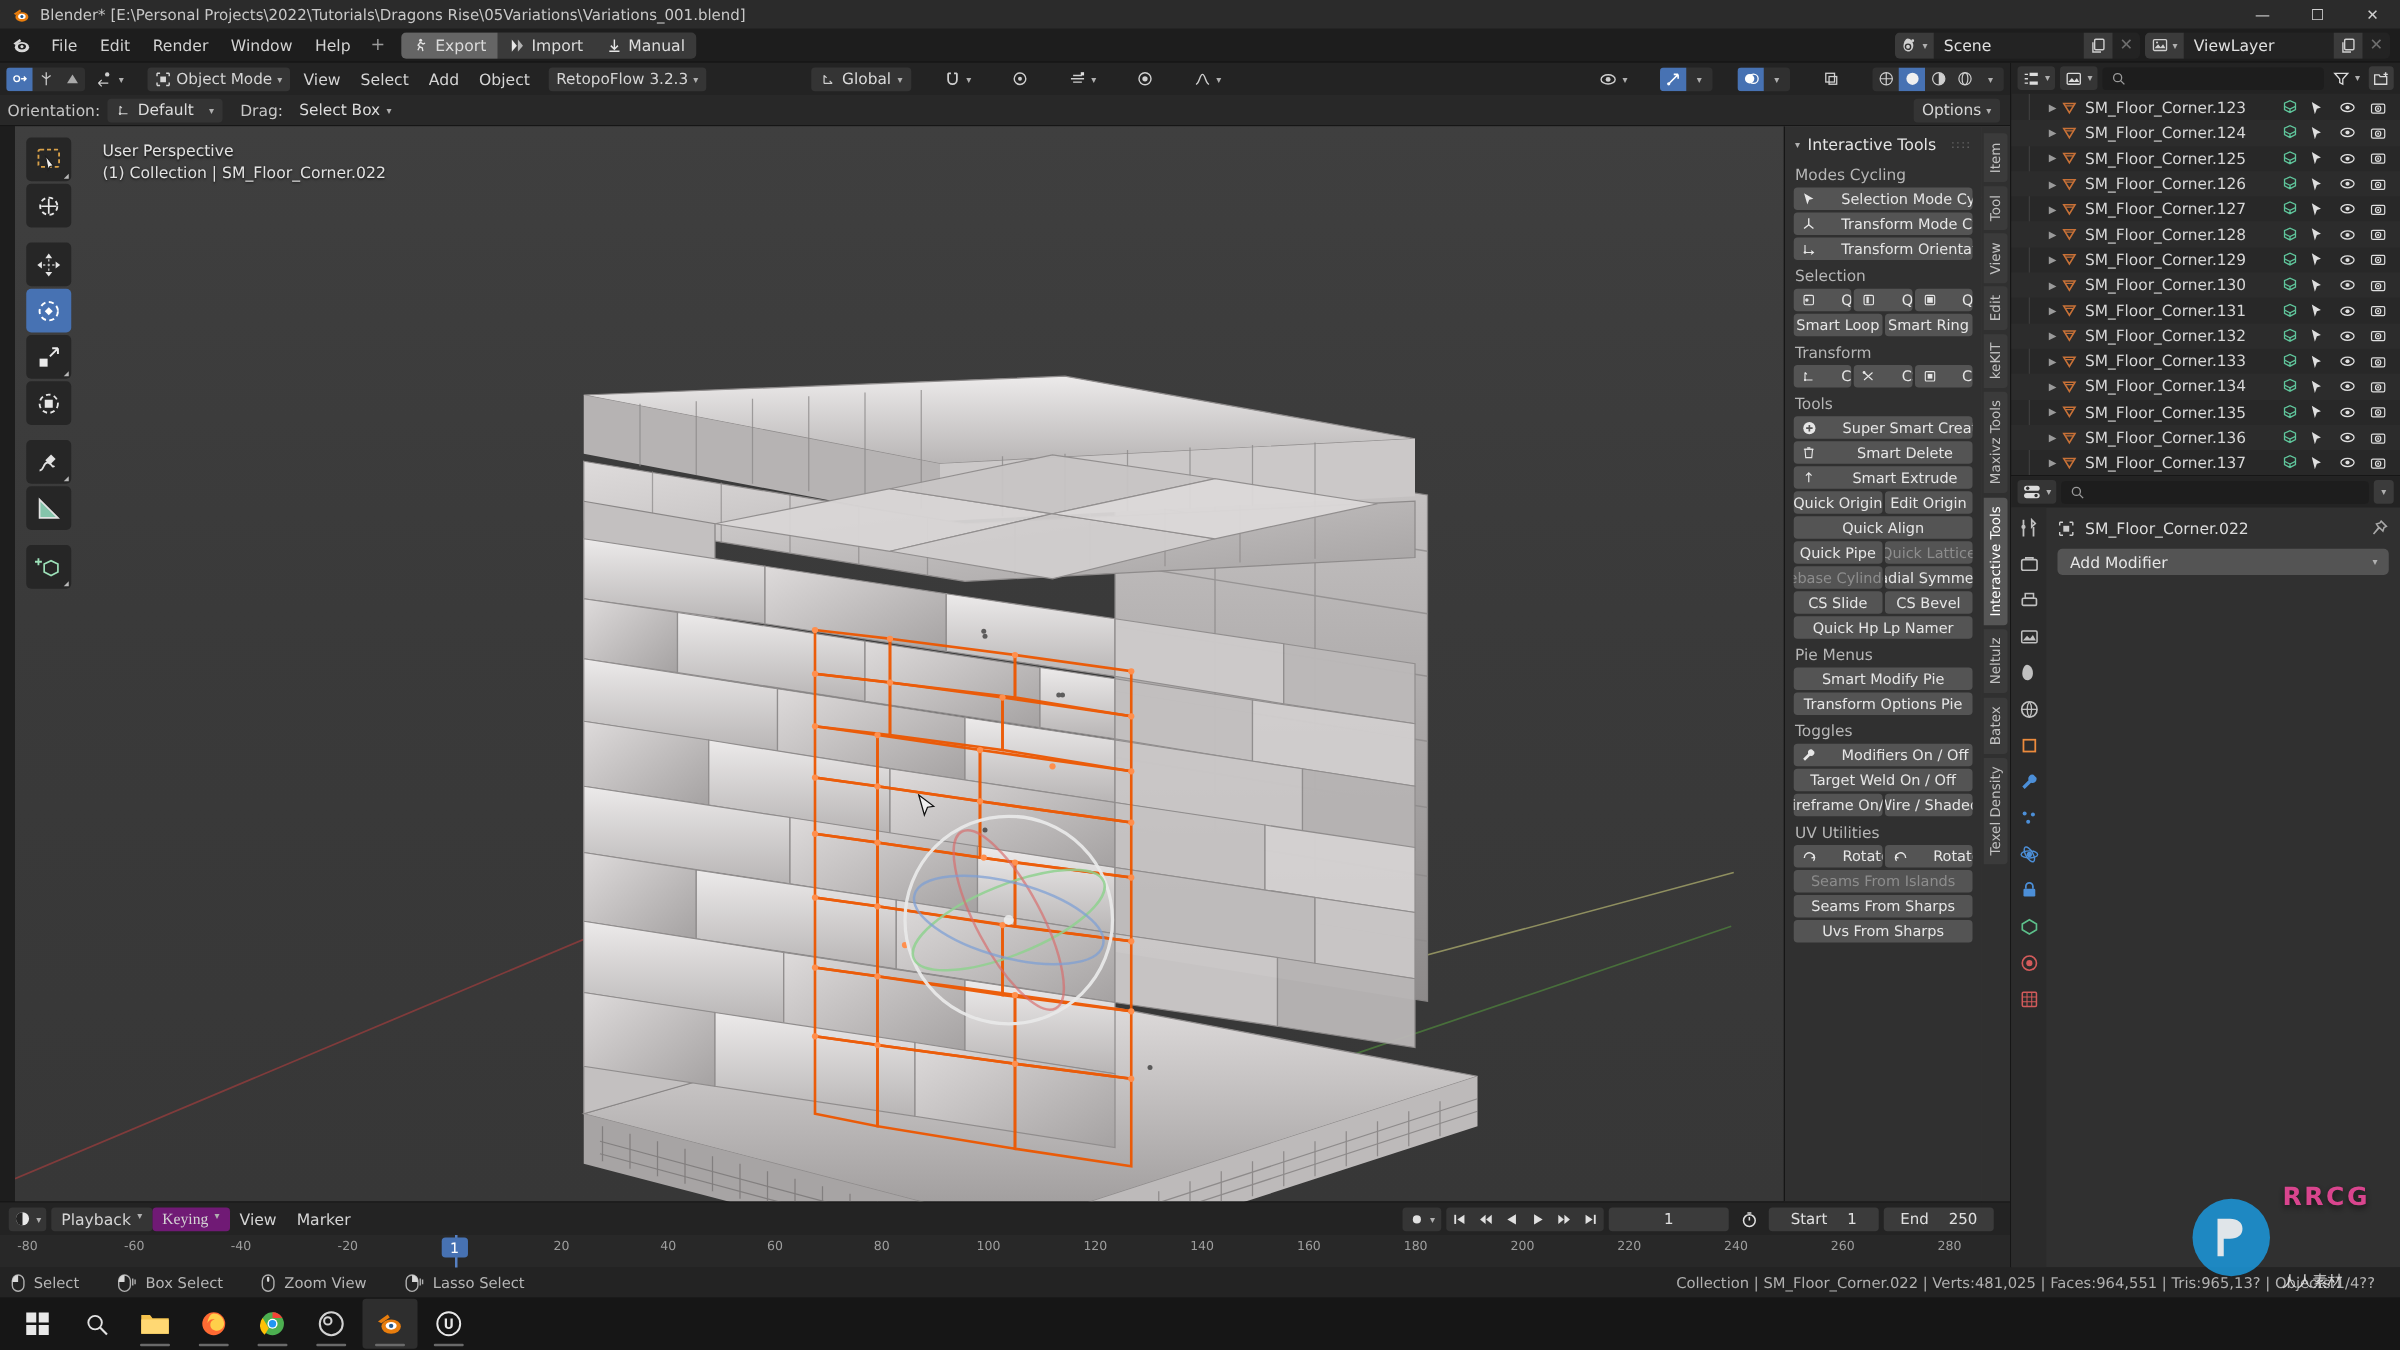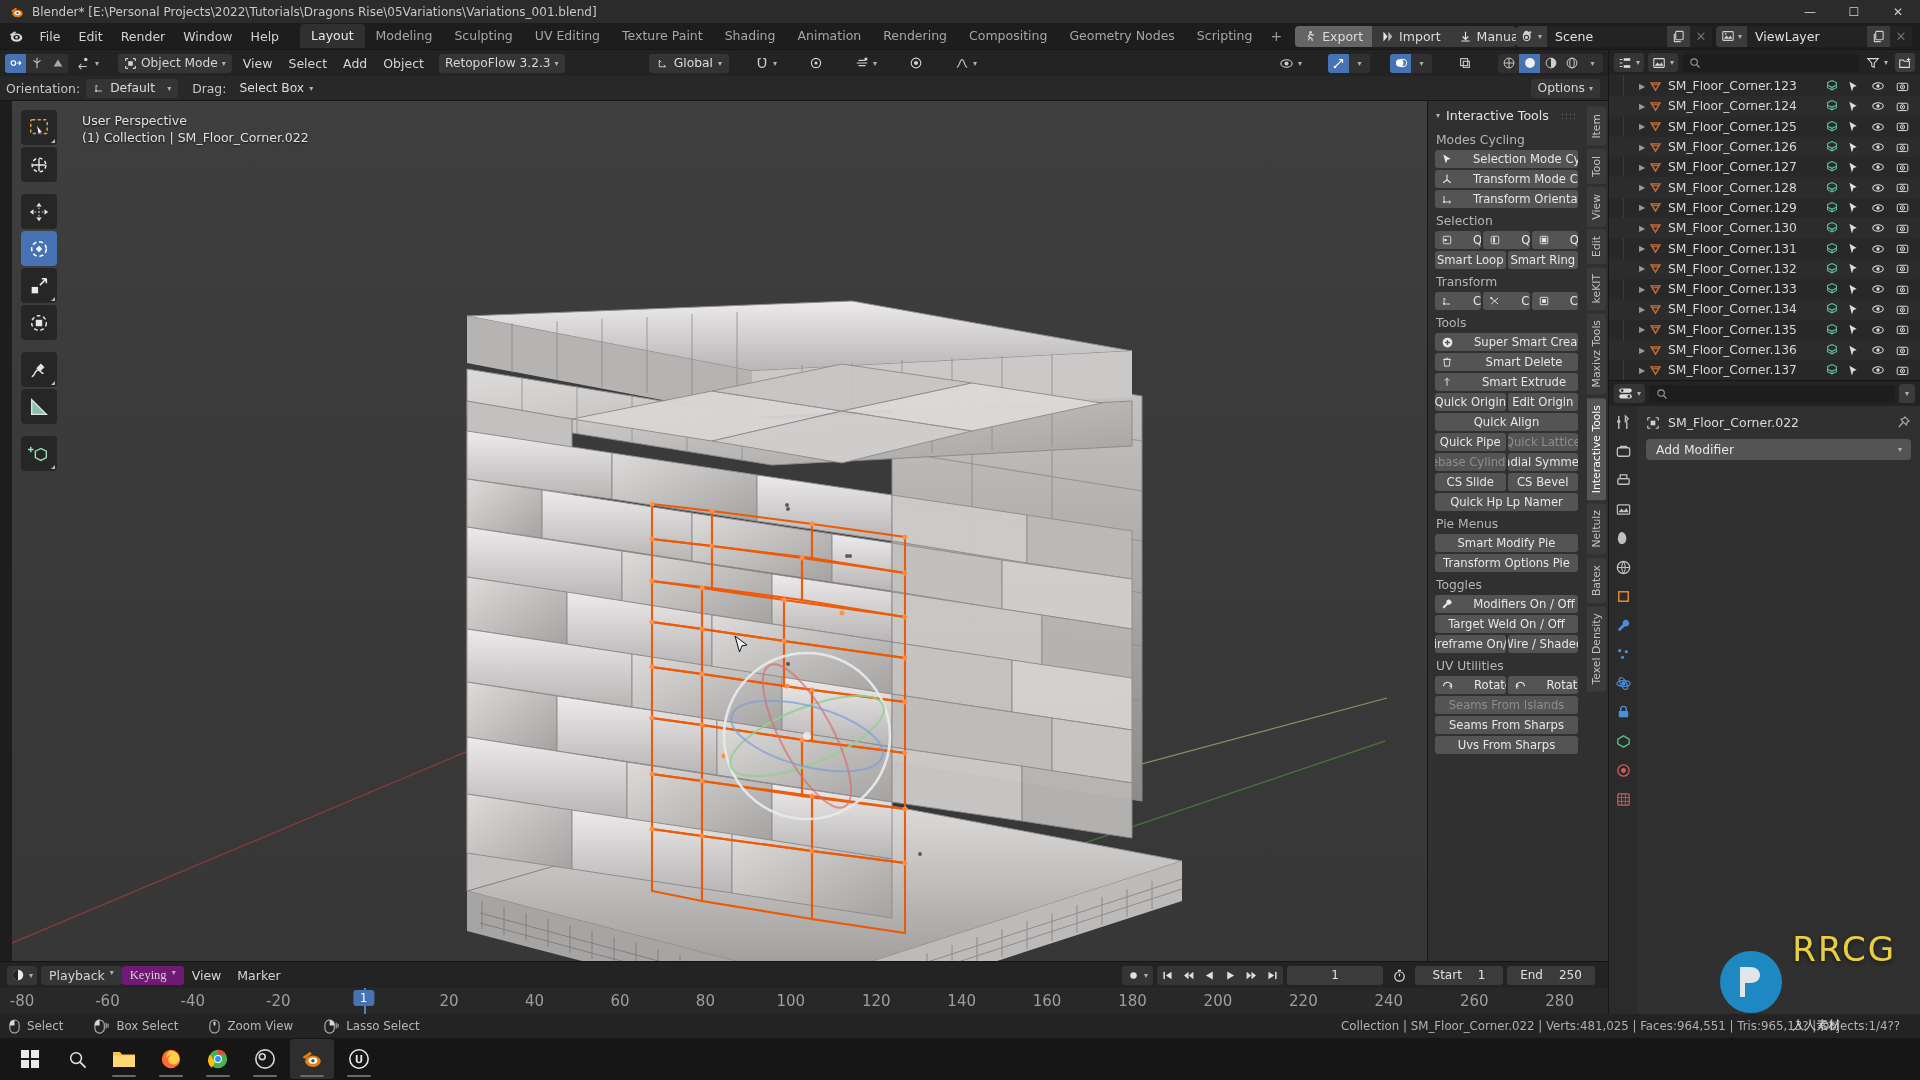--- a/index.html
+++ b/index.html
@@ -91,21 +91,21 @@
   .tabstrip { position:absolute; right:0; top:0; width:23px; bottom:0; background:#303030; padding-top:6px;}
   .vtab { width:19px; margin:0 auto 3px; background:#3b3b3b; border-radius:3px 0 0 3px;
      writing-mode:vertical-rl; text-orientation:mixed; transform:rotate(180deg);
      font-size:10.8px; color:#c2c2c2; padding:7px 3px; text-align:center; white-space:nowrap;}
   .vtab.active { background:#565656; color:#fff; }
 
   
   .timeline { flex:0 0 53px; background:#1d1d1d; border-top:1px solid #141414; display:flex;flex-direction:column;}
   .tl-head { height:26px; background:#232323; display:flex;align-items:center;padding:0 7px;gap:4px;}
   .tl-body { flex:1 1 auto; background:#282828; position:relative; }
-  .tl-tick { position:absolute; top:4px; font-size:15px; color:#9e9e9e; transform:translateX(-50%);}
+  .tl-tick { position:absolute; top:4px; font-size:10px; color:#9e9e9e; transform:translateX(-50%);}
   .playhead { position:absolute; top:0; bottom:0; width:2px; background:#5680c2;}
   .ph-label { position:absolute; top:2px; transform:translateX(-50%); background:#4772b3; color:#fff;
       font-size:11.4px; border-radius:3px; padding:1px 7px;}
   .tl-fields { margin-left:auto; display:flex; align-items:center; gap:4px;}
   .tf { background:#3b3b3b; border-radius:3px; height:19px; display:flex;align-items:center;
       justify-content:center; font-size:12px; color:#e0e0e0; padding:0 10px; gap:16px;}
   .pbtns { display:flex; background:#353535; border-radius:3px; overflow:hidden; height:19px;}
   .pb { width:21px;height:19px;display:flex;align-items:center;justify-content:center;}
 
   
@@ -140,21 +140,21 @@
   .kb { display:flex; align-items:center; gap:6px; margin-right:30px;}
   .status-right { margin-left:auto; font-size:11.8px; color:#b0b0b0; padding-right:12px; white-space:nowrap;}
 
   
   .taskbar { flex:0 0 42px; background:#161616; display:flex; align-items:center; padding-left:8px; gap:3px;}
   .tb-item { width:44px;height:40px;display:flex;align-items:center;justify-content:center;position:relative;border-radius:3px;}
   .tb-item.act { background:#2e2e2e; }
   .tb-item .ul{ position:absolute; bottom:2px; left:10px; right:10px; height:2px; background:#6a6a6a; border-radius:1px;}
 
   .wm { position:absolute; right:24px; bottom:46px; display:flex; align-items:center; gap:8px; opacity:.9; pointer-events:none;}
-  .wm-txt{ font-size:34px; font-weight:normal; color:#fde047; text-shadow:0 2px 5px rgba(0,0,0,.6); letter-spacing:2px;}
+  .wm-txt{ font-size:20px; font-weight:bold; color:#ec4899; text-shadow:0 2px 5px rgba(0,0,0,.6); letter-spacing:2px;}
   .wm-sub{ font-size:12px; color:#e9e9e9;margin-top:48px;}
   svg { display:block; }
 </style>
 </head>
 <body>
 
 <div class="app">
 
   <div class="titlebar">
     <span class="blogo">
@@ -181,33 +181,20 @@
           <circle cx="7.5" cy="8.1" r="1.1" fill="#d8d8d8"></circle>
           <path d="M1.5 6 L6 2.8 L7 4.2 L3 7Z" fill="#d8d8d8"></path>
         </svg>
     </span>
     <div id="menus" style="display:flex">
         <div class="menu-item">File</div>
         <div class="menu-item">Edit</div>
         <div class="menu-item">Render</div>
         <div class="menu-item">Window</div>
         <div class="menu-item">Help</div>
-      </div>
-    <div class="ws-tabs" id="ws-tabs">
-        <div class="ws-tab active">Layout</div>
-        <div class="ws-tab">Modeling</div>
-        <div class="ws-tab">Sculpting</div>
-        <div class="ws-tab">UV Editing</div>
-        <div class="ws-tab">Texture Paint</div>
-        <div class="ws-tab">Shading</div>
-        <div class="ws-tab">Animation</div>
-        <div class="ws-tab">Rendering</div>
-        <div class="ws-tab">Compositing</div>
-        <div class="ws-tab">Geometry Nodes</div>
-        <div class="ws-tab">Scripting</div>
       </div>
     <div class="ws-plus">+</div>
     <div class="addon-group" id="addon-group">
         <div class="addon-btn sel">
           <span>
             <svg width="13" height="13" viewBox="0 0 16 16">
               <circle cx="8" cy="2.8" r="1.5" fill="#e6e6e6"></circle>
               <path d="M7.8 4.6l-2.3 3 1.6 1.3-1.8 3.6M7.8 4.6l2.6 1.8 2-.8M6.9 9.2l2.7 1 .6 3.2" stroke="#e6e6e6" stroke-width="1.3" fill="none"></path>
             </svg>
           </span>

